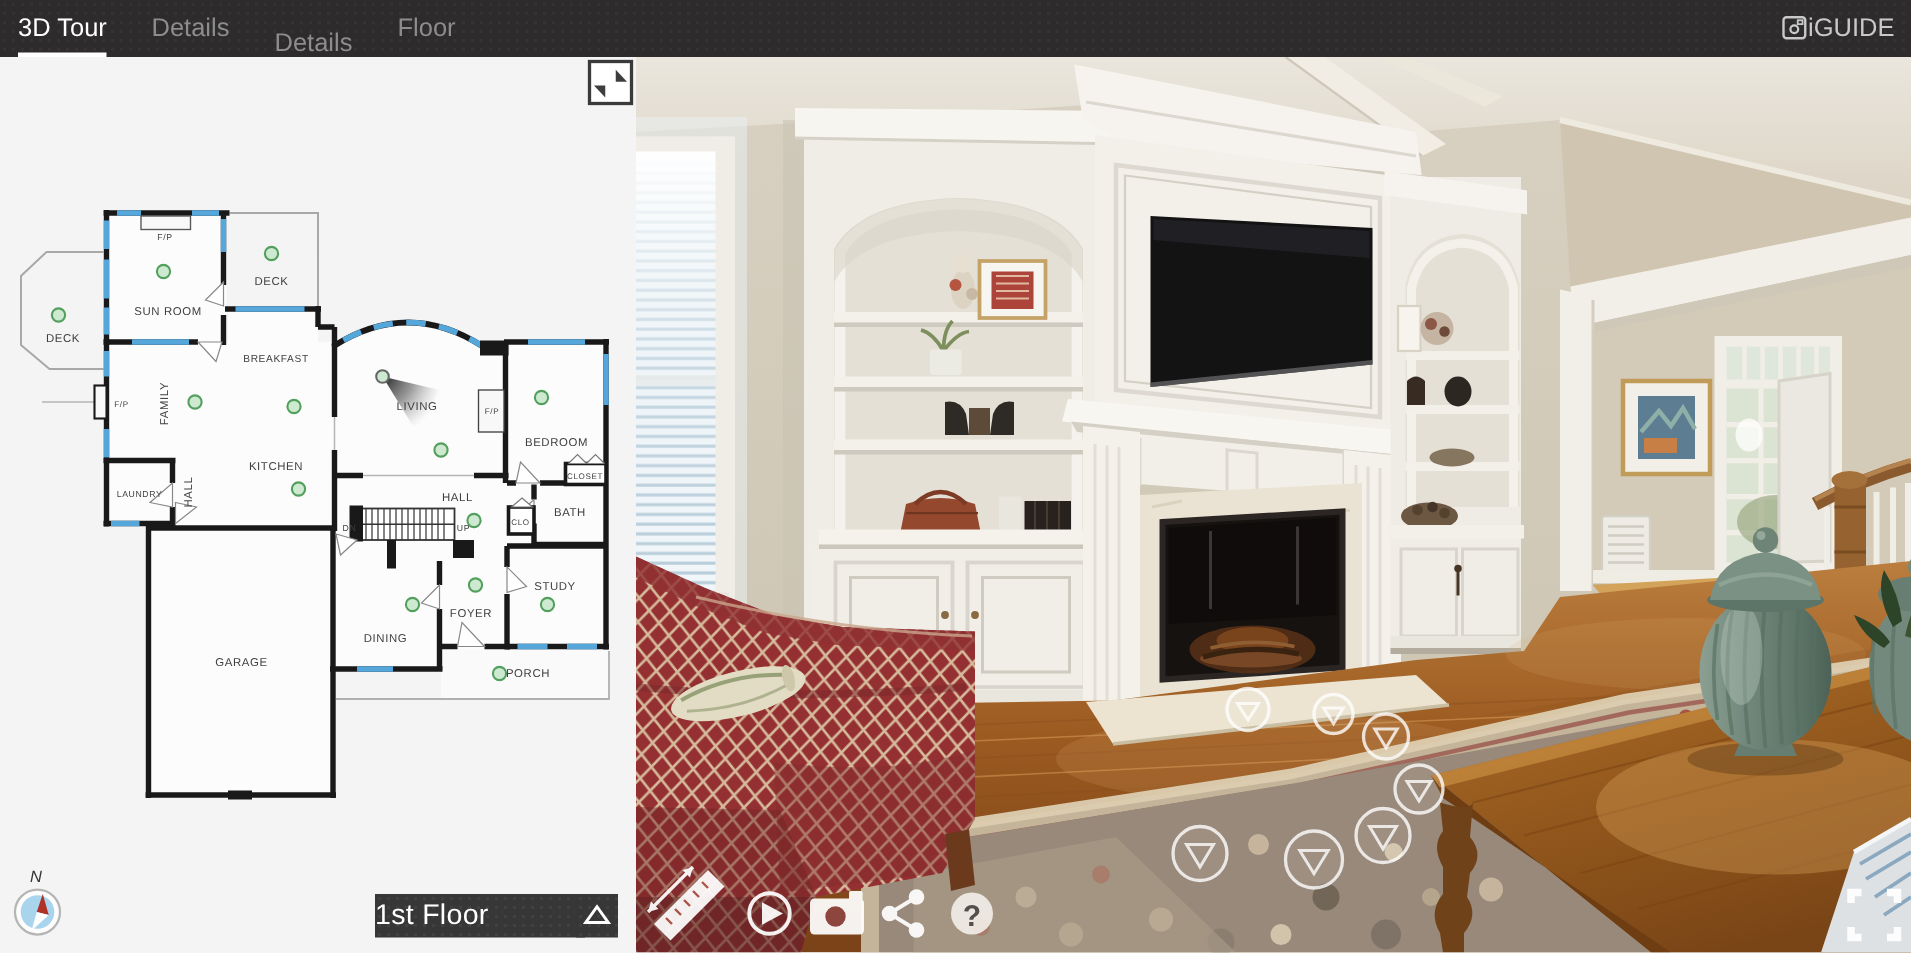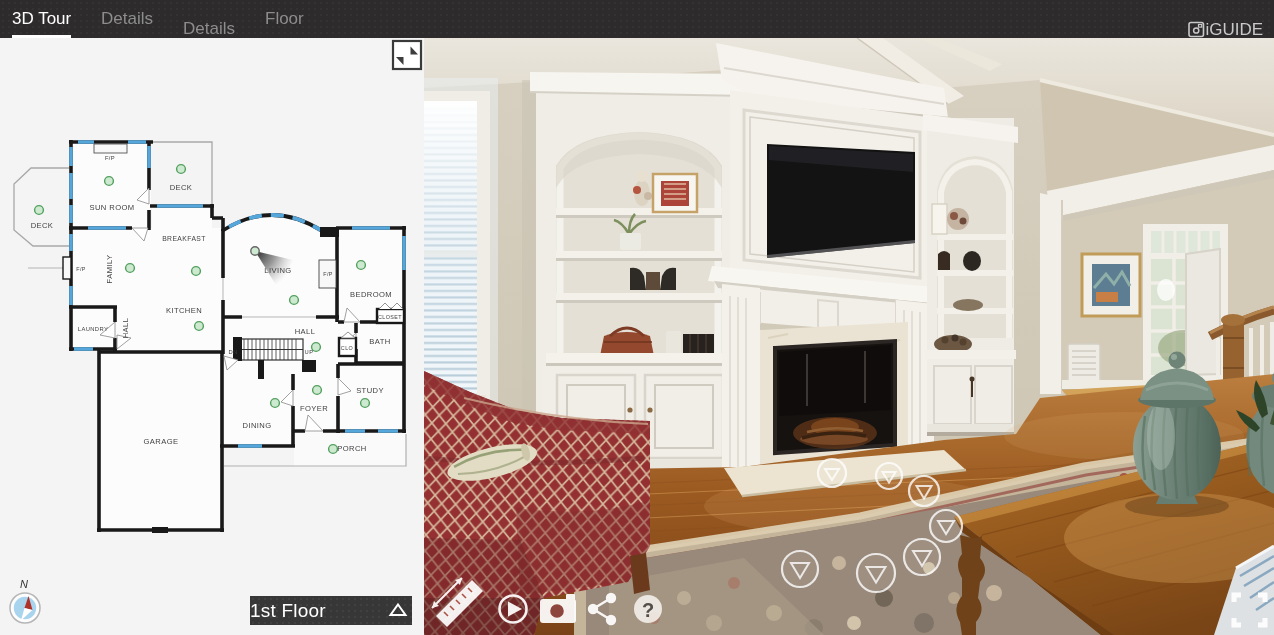--- a/index.html
+++ b/index.html
@@ -2,21 +2,21 @@
 <html><head>
 <meta charset="utf-8">
 <style>
   html,body{margin:0;padding:0;width:1274px;height:635px;overflow:hidden;
     font-family:"Liberation Sans",sans-serif;background:#f4f4f4;}
   .topbar{position:absolute;left:0;top:0;width:1274px;height:38px;background:#2d2b2b;
     background-image:radial-gradient(rgba(255,255,255,0.035) 1px,transparent 1.2px);
     background-size:6px 6px;}
   .tab{position:absolute;top:0;height:38px;line-height:38px;font-size:17px;color:#8d8d8d;}
   .tab.active{color:#ffffff;font-weight:normal;border-bottom:3px solid #fff;height:35px;line-height:37px;}
-  .logo{position:absolute;right:11px;top:11px;height:26px;line-height:38px;font-size:17px;color:#c9c9c9;}
+  .logo{position:absolute;right:11px;top:0;height:26px;line-height:38px;font-size:17px;color:#c9c9c9;}
   .panel{position:absolute;left:0;top:38px;width:424px;height:597px;background:#f4f4f4;}
   .photo{position:absolute;left:424px;top:38px;width:850px;height:597px;overflow:hidden;}
   .floorsel{position:absolute;left:250px;top:558px;width:140px;height:29px;background:#373737;
     background-image:radial-gradient(rgba(255,255,255,0.05) 1px,transparent 1.2px);background-size:6px 6px;
     color:#fff;font-size:19px;text-align:left;line-height:29px;letter-spacing:0.2px;}
   .floorbtn{position:absolute;left:384px;top:558px;width:28px;height:29px;background:#373737;
     background-image:radial-gradient(rgba(255,255,255,0.05) 1px,transparent 1.2px);background-size:6px 6px;}
 </style>
 </head>
 <body>

